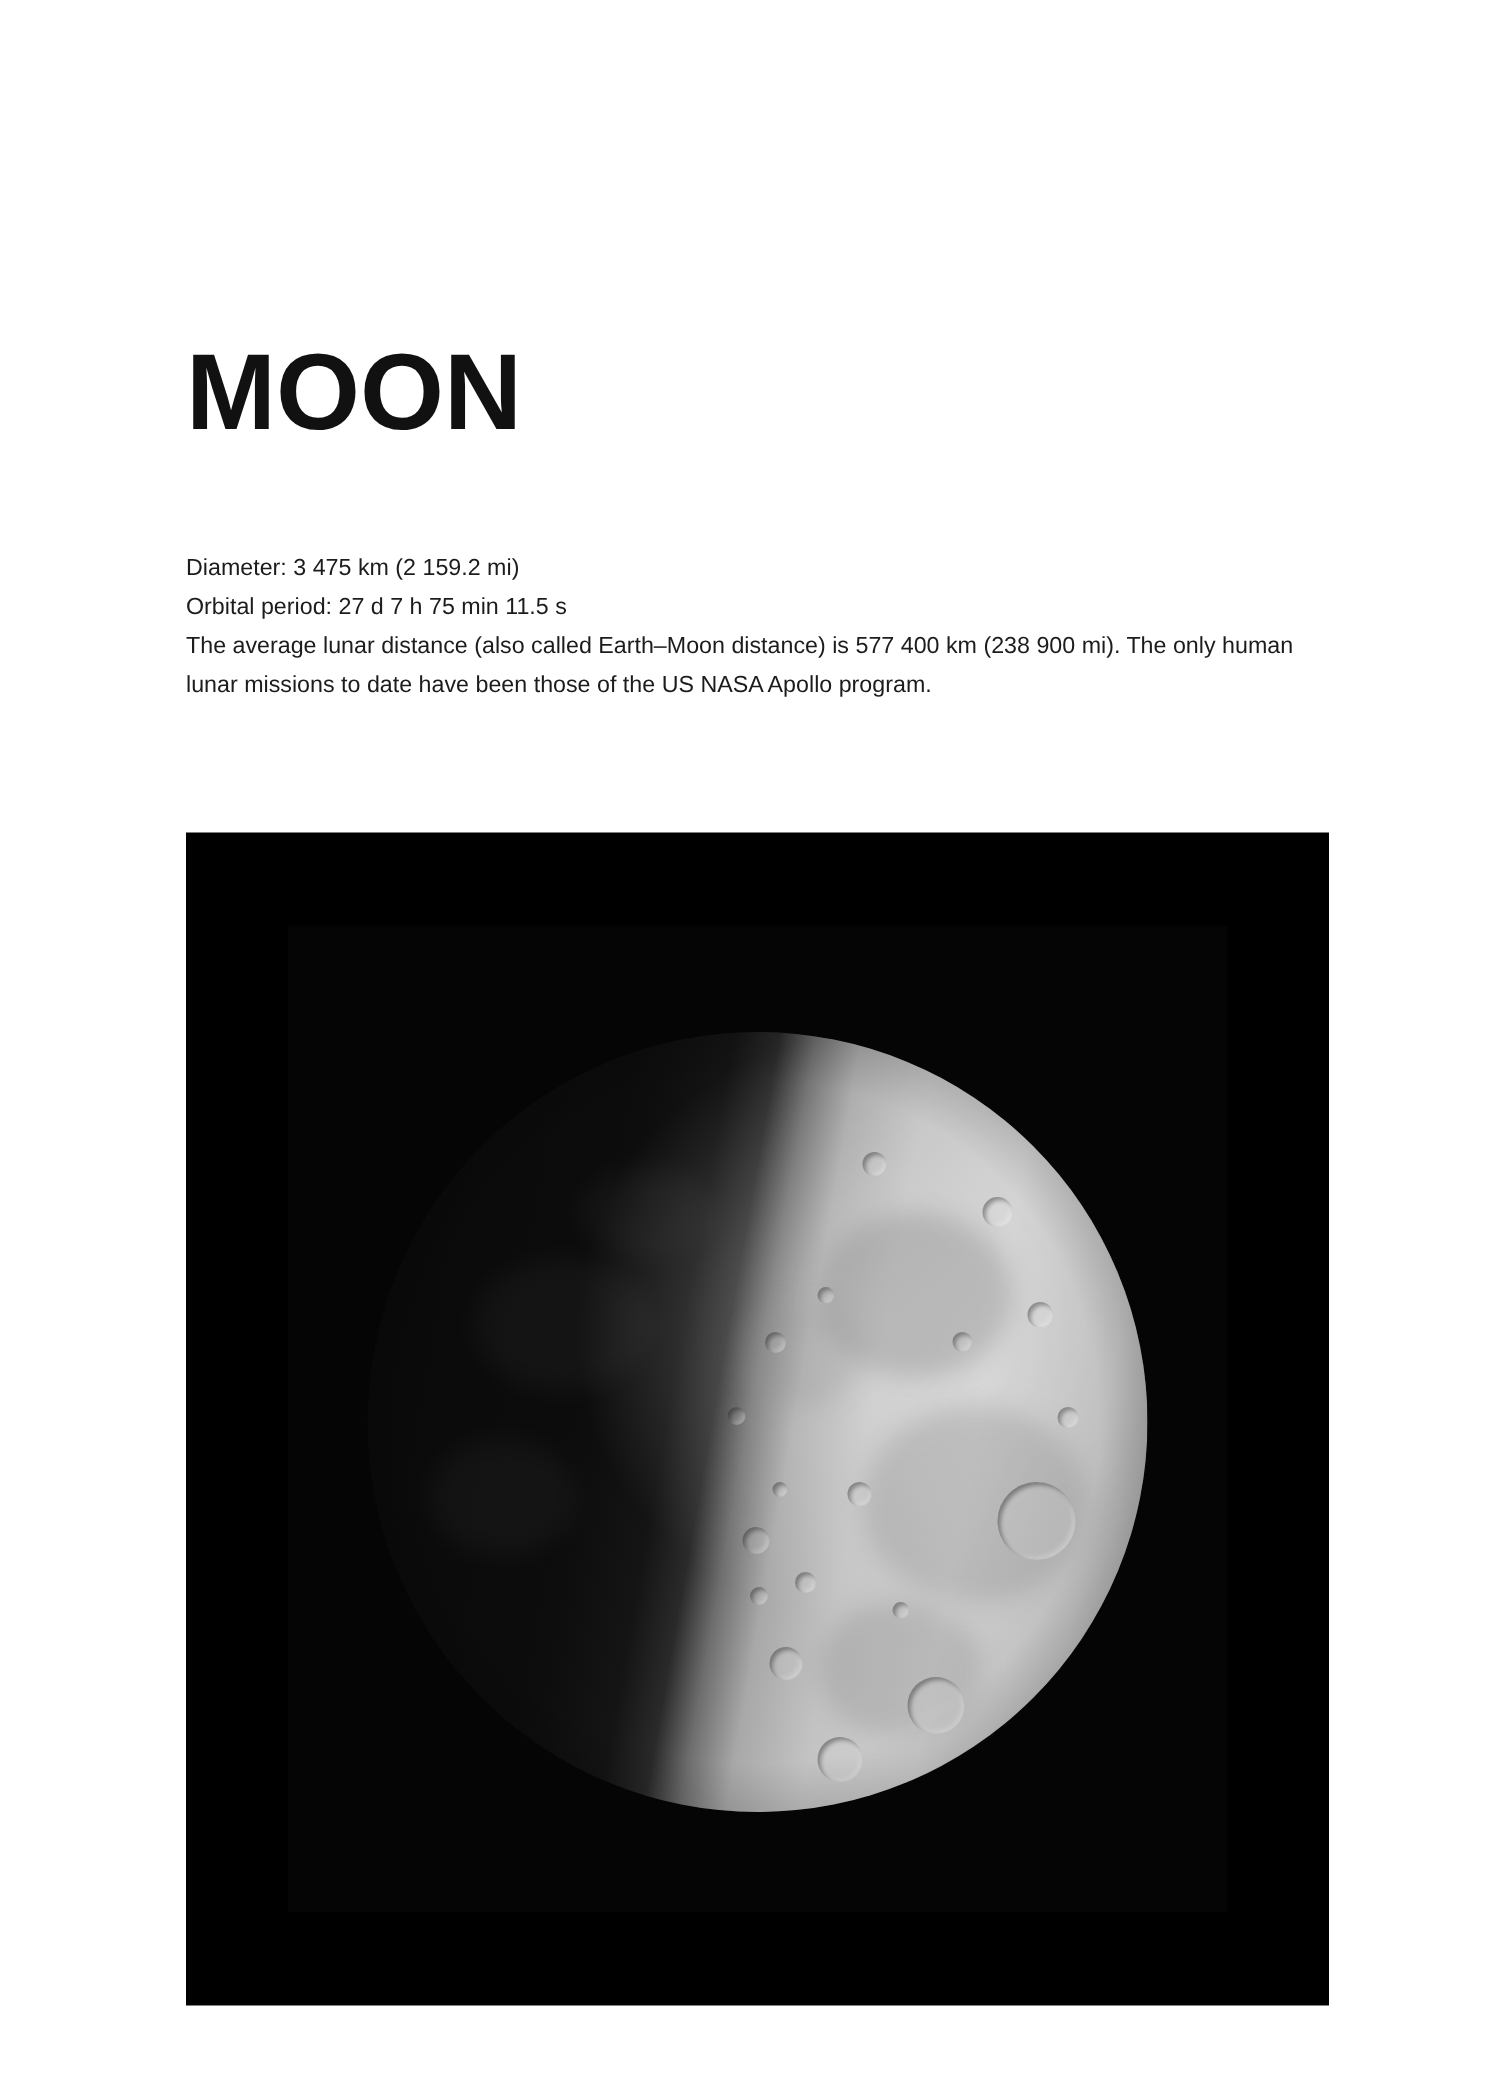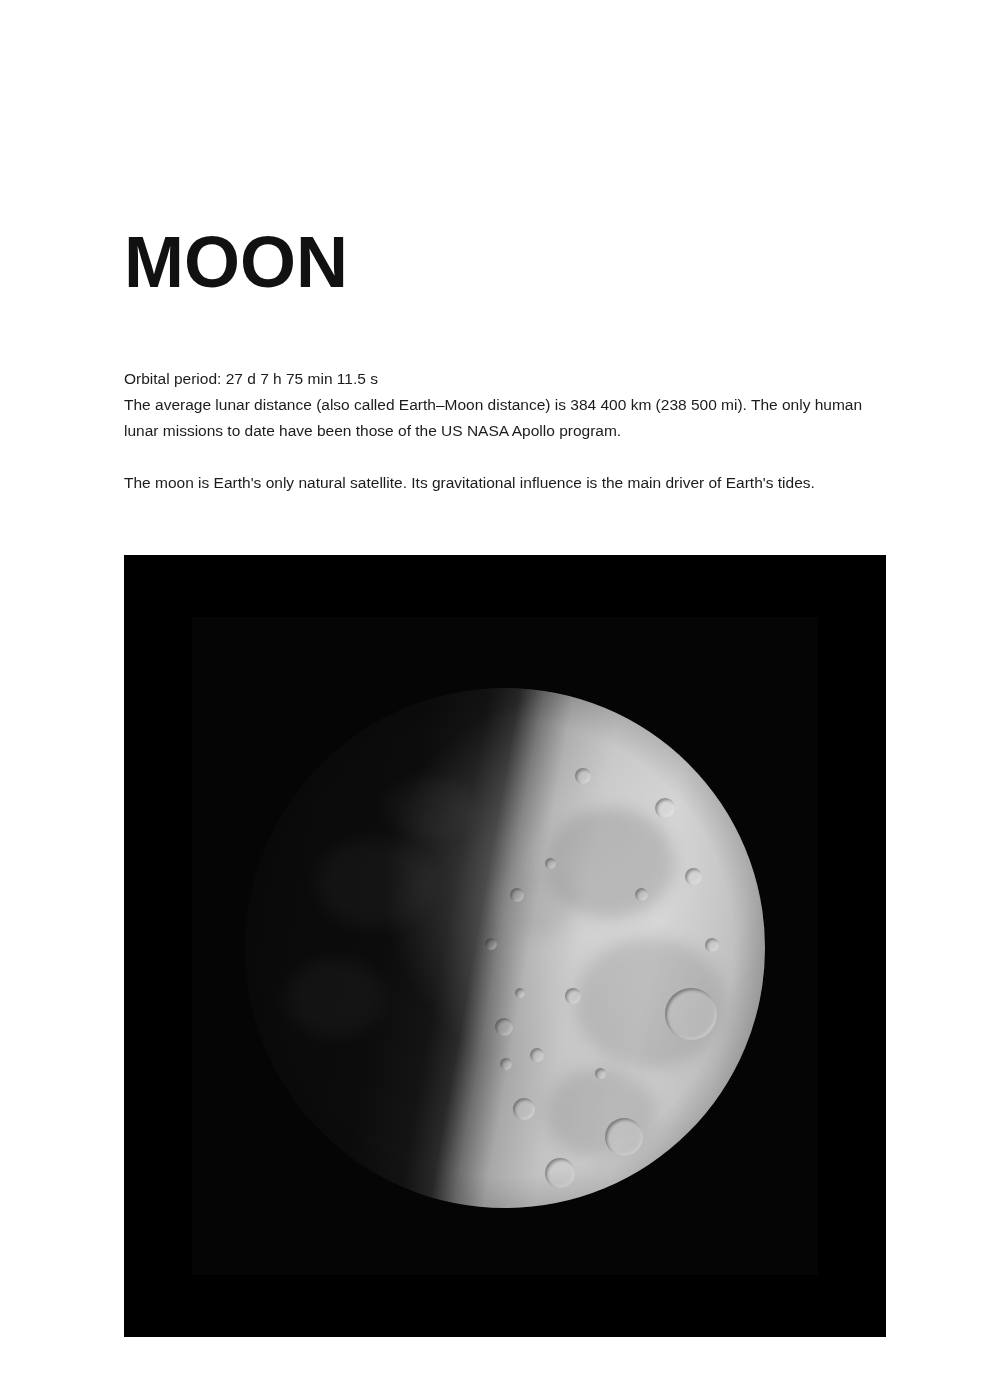--- a/index.html
+++ b/index.html
@@ -121,24 +121,24 @@
   }
 </style>
 </head>
 <body>
 
 <div class="page">
 
   <h1 class="title">MOON</h1>
 
   <div class="body-text">
+    <p>Diameter: 3 475 km (2 159.2 mi)</p>
     <p>Orbital period: 27 d 7 h 75 min 11.5 s</p>
-    <p>The average lunar distance (also called Earth–Moon distance) is 384 400 km (238 500 mi). The only human lunar missions to date have been those of the US NASA Apollo program.</p>
+    <p>The average lunar distance (also called Earth–Moon distance) is 577 400 km (238 900 mi). The only human lunar missions to date have been those of the US NASA Apollo program.</p>
     <div class="spacer-line"></div>
-    <p>The moon is Earth's only natural satellite. Its gravitational influence is the main driver of Earth's tides.</p>
   </div>
 
   <div class="image-frame">
     <div class="image-inner">
       <div class="moon-wrap">
         <div class="moon-disc">
 
           <div class="mare dark-side" style="left:70px; top:150px; width:120px; height:90px;"></div>
           <div class="mare dark-side" style="left:40px; top:270px; width:100px; height:80px;"></div>
           <div class="mare dark-side" style="left:140px; top:90px; width:90px; height:60px;"></div>

